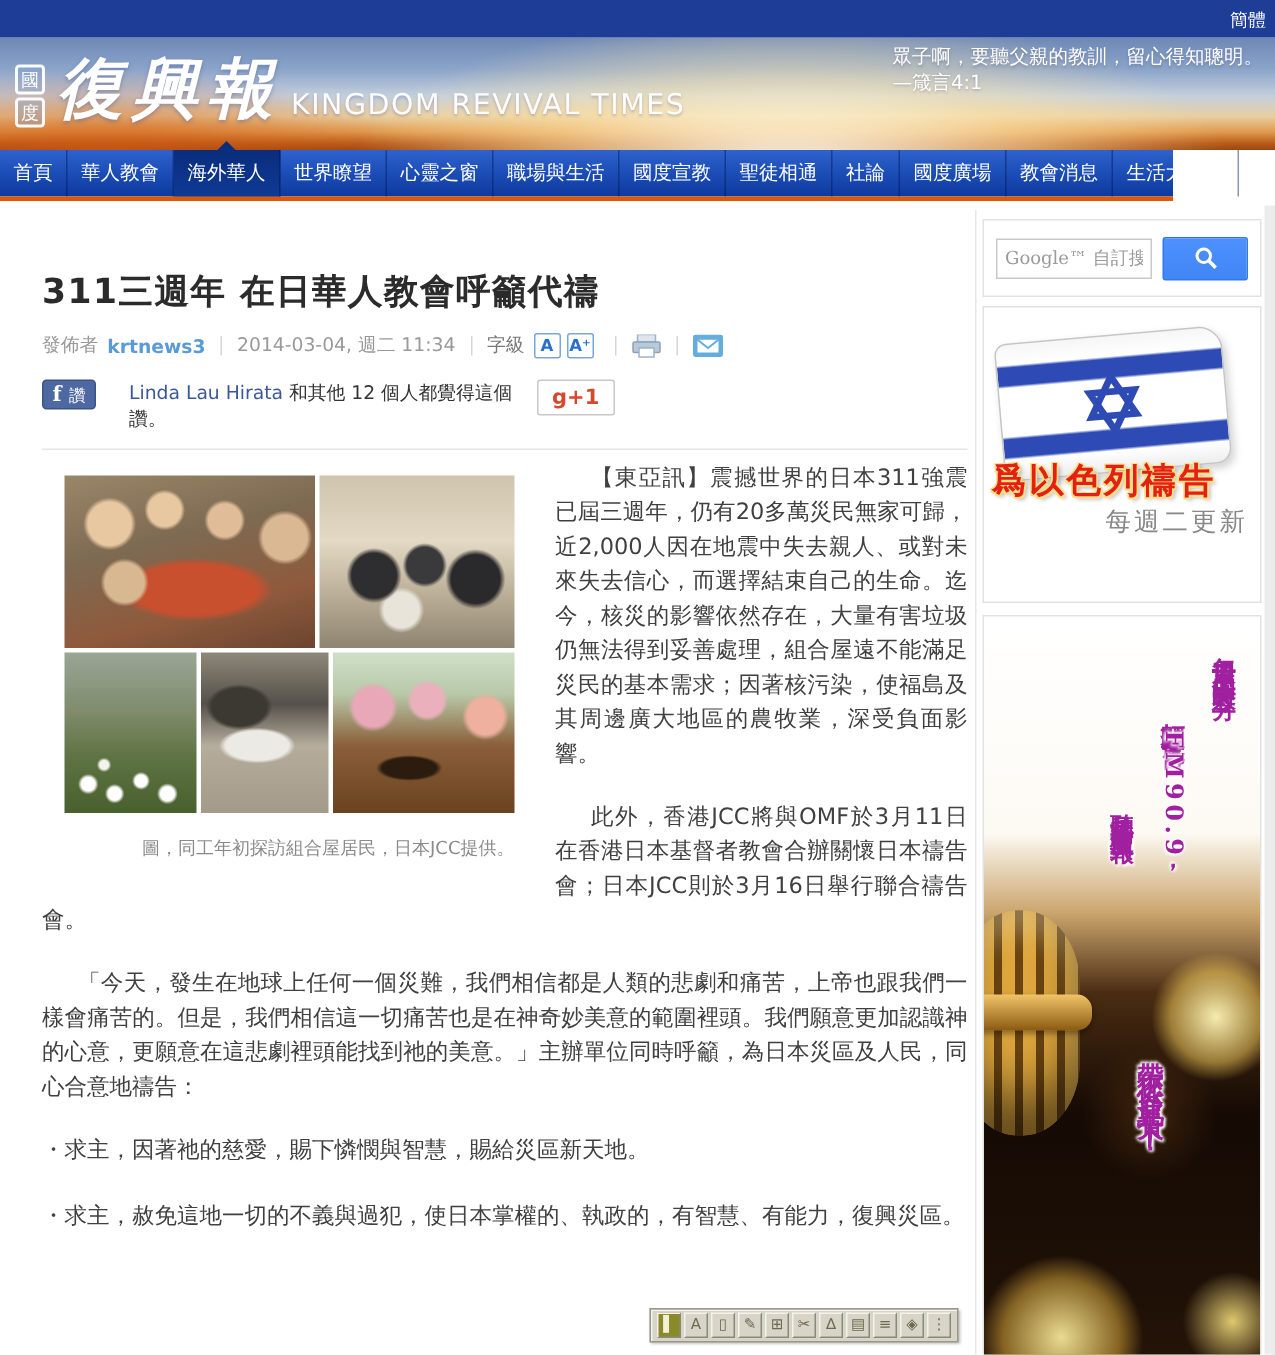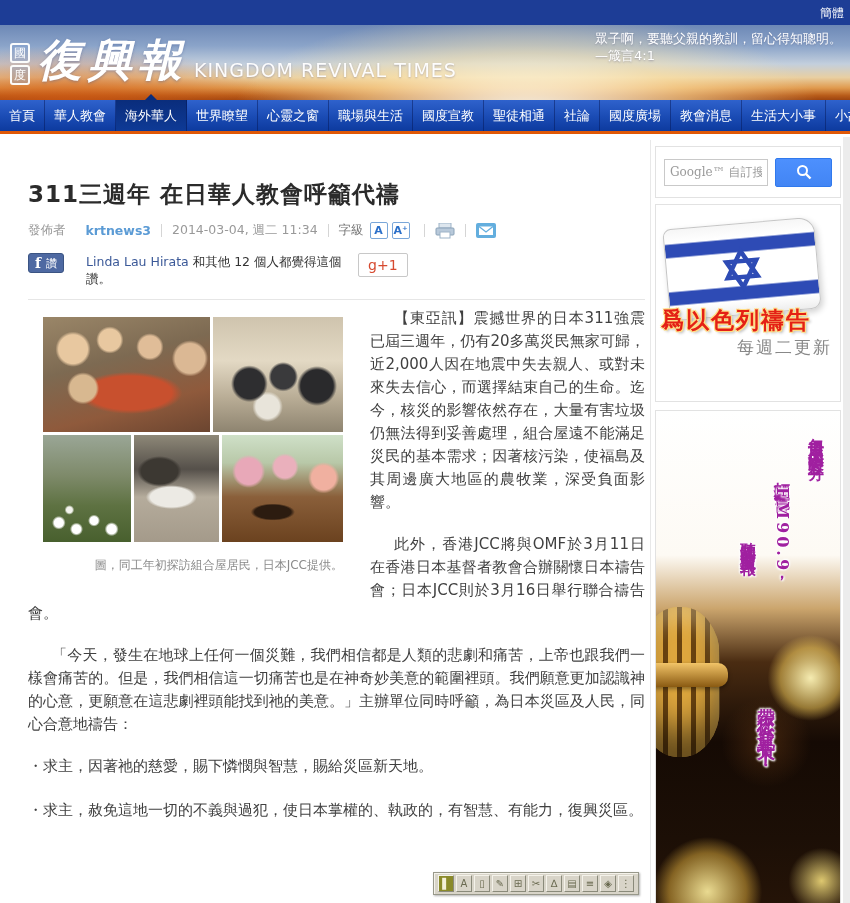--- a/index.html
+++ b/index.html
@@ -32,60 +32,60 @@
     letter-spacing:6px; line-height:58px; text-shadow:0 1px 3px rgba(60,80,140,.4); font-style:italic;
   }
   .logo-sub {
     font-size:19px; color:rgba(255,255,255,.96); letter-spacing:1px; margin:0 0 8px 6px; font-weight:normal;
     text-shadow:0 1px 2px rgba(90,90,140,.35);
   }
   .verse { position:absolute; left:595px; top:5px; color:#fff; font-size:13px; line-height:17px;
     text-shadow:0 1px 2px rgba(80,80,120,.4); }
   
   .nav {
-    position:absolute; left:0; top:100px; width:850px; height:34px; display:flex;
+    position:absolute; left:0; top:100px; width:782px; height:34px; display:flex;
     background:linear-gradient(180deg,#2f62cc 0%,#1a4bb4 55%,#0d3a9e 100%);
     border-bottom:3px solid #e05806; z-index:4;
   }
   .nav-item {
     position:relative; flex:1 0 auto; text-align:center; color:#fff; font-size:13px; line-height:31px;
     padding:0 9px; cursor:pointer; border-right:1px solid rgba(5,20,80,.45); white-space:nowrap;
   }
   .nav-item.active { background:linear-gradient(180deg,#0a2d7c 0%,#0e3a96 100%); }
   .nav-item.active::before {
     content:""; position:absolute; top:-6px; left:50%; margin-left:-6px;
     border-left:6px solid transparent; border-right:6px solid transparent; border-bottom:6px solid #0a2d7c;
   }
   
   .col-divider { position:absolute; left:650px; top:140px; width:1px; height:763px; background:#e8e8e8; }
   .right-strip { position:absolute; left:843px; top:137px; width:7px; height:766px; background:#ececec; }
   .main { position:absolute; left:0; top:137px; width:650px; padding:0 5px 0 28px; }
   
   .article-title { margin-top:42px; font-size:23px; font-weight:bold; color:#2b2b2b; letter-spacing:1px; }
   .byline { margin-top:12px; display:flex; align-items:center; font-size:12.5px; color:#999; }
-  .byline .user { color:#5b9bd5; font-weight:bold; margin-left:20px; text-decoration:none; }
+  .byline .user { color:#5b9bd5; font-weight:bold; margin-left:6px; text-decoration:none; }
   .sep { width:1px; height:13px; background:#d5d5d5; margin:0 10px; }
   .size-label { color:#777; margin-right:6px; }
   .font-btn {
     display:inline-block; width:18px; height:17px; border:1px solid #7aa7d9; border-radius:2px; background:#fff;
     color:#2a6fc9; font-size:11px; font-weight:bold; text-align:center; line-height:15px; margin-right:4px; cursor:pointer;
   }
   .icon-btn { display:inline-flex; align-items:center; cursor:pointer; }
   
   .social { margin-top:14px; display:flex; align-items:flex-start; }
   .fb-btn {
     display:flex; align-items:center; height:20px; background:#4e69a2; border:1px solid #3b5483;
     border-radius:3px; padding:0 6px; color:#fff; font-size:11px; cursor:pointer; flex:0 0 auto;
   }
   .fb-f { font-family:"DejaVu Serif",serif; font-weight:bold; font-size:14px; margin-right:5px; }
   .fb-text { width:258px; margin-left:22px; font-size:12.5px; color:#333; line-height:17px; }
   .fb-text a { color:#3b5998; text-decoration:none; }
   .gplus-btn {
     margin-left:14px; border:1px solid #c8c8c8; border-radius:2px; background:#fff; padding:3px 9px;
-    color:#d6492f; font-size:14px; font-weight:normal; cursor:pointer; flex:0 0 auto;
+    color:#d6492f; font-size:14px; font-weight:bold; cursor:pointer; flex:0 0 auto;
   }
   .divider { margin-top:12px; border-top:1px solid #e6e6e6; }
   
   .body-text { margin-top:7px; font-size:15px; line-height:23px; text-align:justify; color:#404040; }
   .figure { float:left; width:300px; margin:10px 27px 14px 15px; }
   .collage-row { display:flex; gap:3px; margin-bottom:3px; }
   .collage-row .ph { height:115px; }
   .collage-row.r2 .ph { height:107px; }
   .ph1 { width:167px;
     background:

